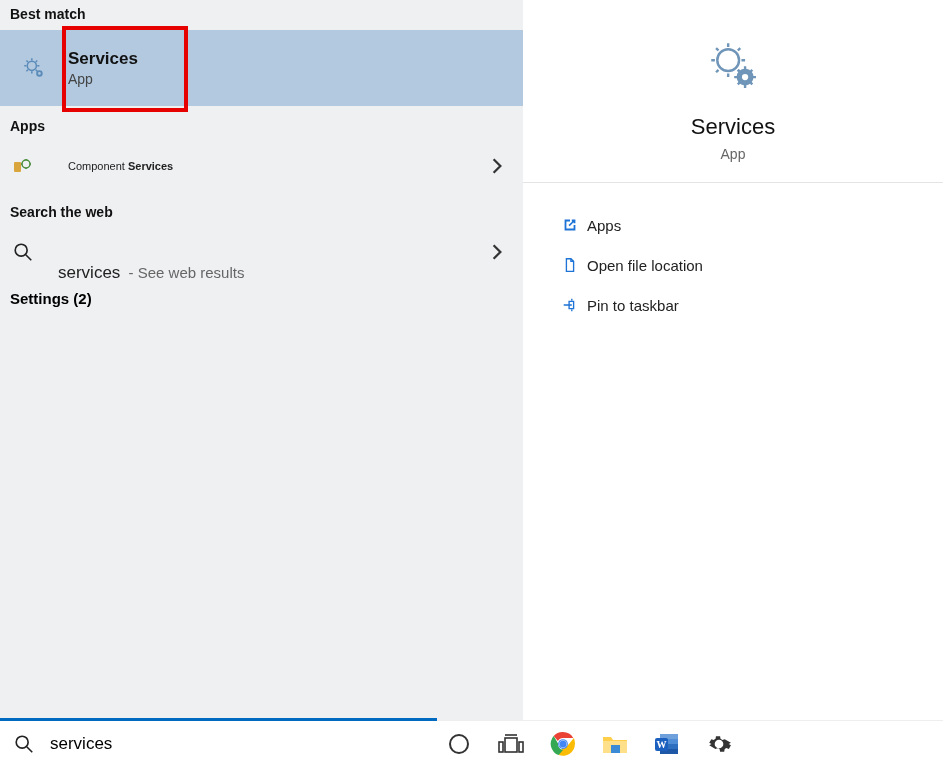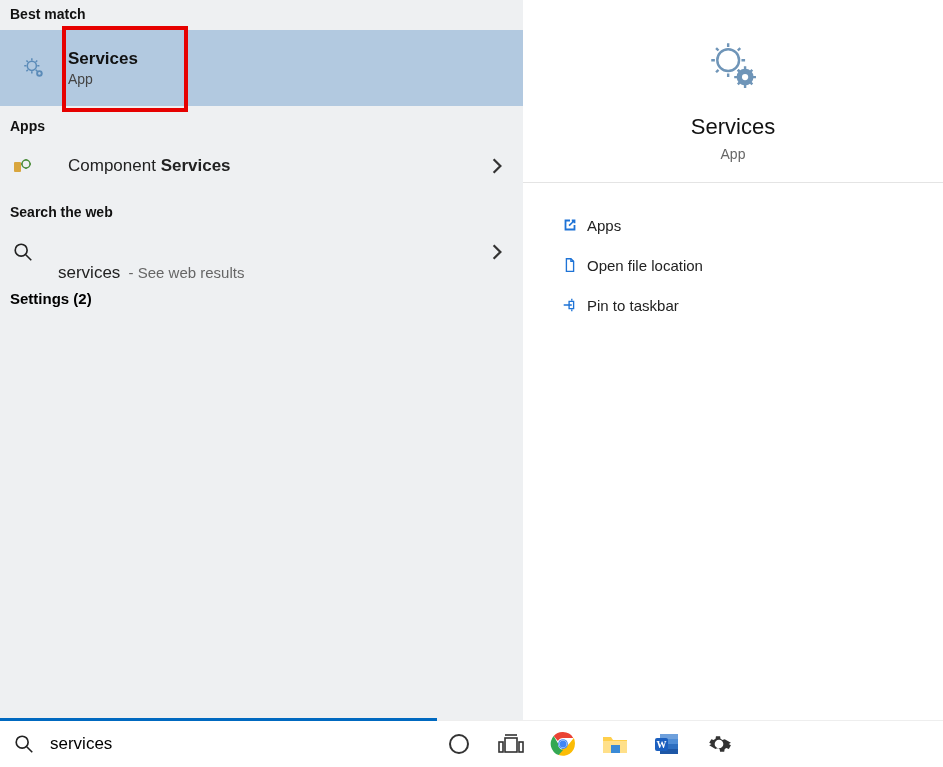--- a/index.html
+++ b/index.html
@@ -8,21 +8,21 @@
   .right{flex:1;height:100%;background:#fff;display:flex;flex-direction:column;}
   .section-header{font-size:14px;font-weight:600;padding:6px 10px 8px 10px;color:#111;}
   .best-match-row{display:flex;align-items:center;background:#b2c9e0;height:76px;position:relative;}
   .best-match-row .icon-wrap{width:68px;display:flex;align-items:center;justify-content:center;}
   .best-match-row .text-wrap{display:flex;flex-direction:column;justify-content:center;}
   .best-match-row .title{font-size:17px;font-weight:600;color:#111;}
   .best-match-row .sub{font-size:14px;color:#444;margin-top:2px;}
   .highlight-red{position:absolute;border:4px solid #e60000;pointer-events:none;}
   .apps-row,.web-row{display:flex;align-items:center;height:48px;position:relative;padding-left:12px;cursor:default;}
   .apps-row .icon-wrap{width:56px;display:flex;align-items:center;justify-content:flex-start;}
-  .apps-row .label{font-size:17px;color:#222;}
+  .apps-row .label{font-size:11px;color:#222;}
   .apps-row .label b{font-weight:700;}
   .chevron{position:absolute;right:20px;top:50%;transform:translateY(-50%);font-size:20px;color:#444;}
   .web-row .icon-wrap{width:46px;display:flex;align-items:center;justify-content:flex-start;}
   .web-row .label{font-size:17px;color:#222;margin-top:41px;}
   .web-row .hint{font-size:15px;color:#666;margin-left:4px;}
   .settings-row{font-size:15px;font-weight:600;padding:14px 10px;}
   .search-bar{position:absolute;left:0;bottom:0;width:437px;height:46px;background:#fff;border-top:3px solid #0069c0;display:flex;align-items:center;}
   .search-bar .icon{width:48px;display:flex;align-items:center;justify-content:center;}
   .search-bar input{border:none;outline:none;font-size:17px;flex:1;background:transparent;}
   

